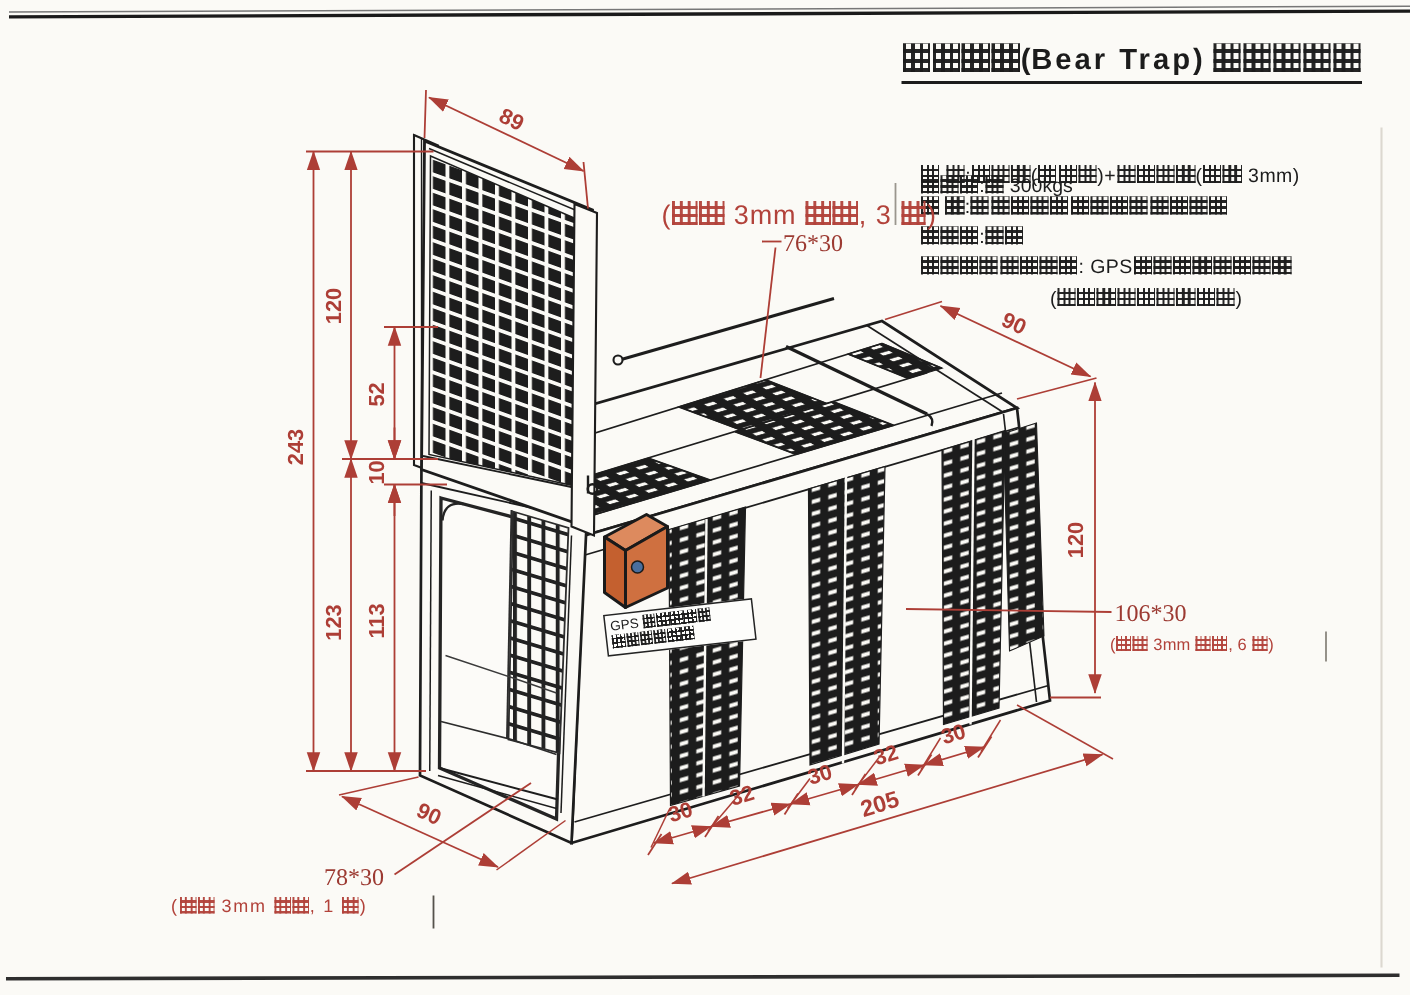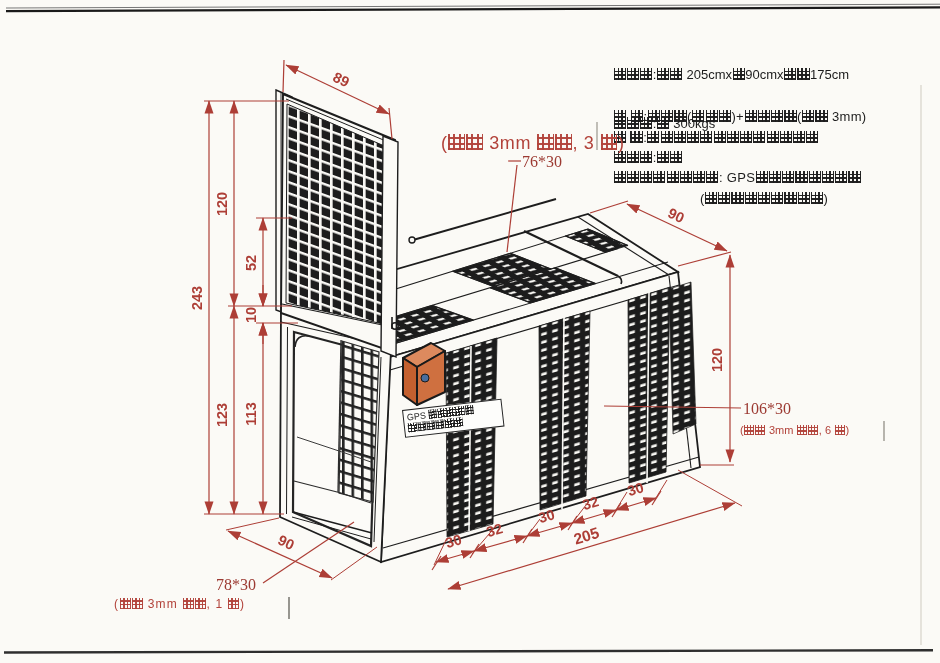--- a/index.html
+++ b/index.html
@@ -250,22 +250,23 @@
 <text x="284" y="547" transform="rotate(25 284 547)">90</text>
 </g>
 
 <g font-family="Liberation Serif, serif" fill="#9c3a32" font-size="16">
 <text x="522" y="167">76*30</text>
 <text x="743" y="414">106*30</text>
 <text x="216" y="590">78*30</text>
 </g>
 </svg>
 
-
-<div class="t" style="left:613px;top:67px;font-size:13px;"><span class="k"></span><span class="k"></span><span class="k"></span>:<span class="k"></span><span class="k"></span> 205cmx<span class="k"></span>90cmx<span class="k"></span><span class="k"></span>175cm</div>
+<div class="t" style="left:601px;top:29px;font-size:19.5px;font-weight:bold;border-bottom:2.2px solid #1c1c1c;padding-bottom:2px;letter-spacing:0.5px;">
+<span class="k"></span><span class="k"></span><span class="k"></span><span class="k"></span>(<span style="letter-spacing:2px;">Bear Trap</span>)&nbsp;<span class="k"></span><span class="k"></span><span class="k"></span><span class="k"></span><span class="k"></span></div>
+
 
 <div class="t" style="left:613px;top:76px;font-size:13px;margin-top:40px;"><span class="k"></span><span class="k"></span><span class="k"></span>:<span class="k"></span> 300kgs</div>
 
 <div class="t" style="left:613px;top:109px;font-size:13px;letter-spacing:0.3px;"><span class="k"></span>&nbsp;<span class="k"></span>:<span class="k"></span><span class="k"></span><span class="k"></span>(<span class="k"></span><span class="k"></span><span class="k"></span>)+<span class="k"></span><span class="k"></span><span class="k"></span><span class="k"></span>(<span class="k"></span><span class="k"></span> 3mm)</div>
 
 <div class="t" style="left:613px;top:130px;font-size:13px;"><span class="k"></span>&nbsp;<span class="k"></span>:<span class="k"></span><span class="k"></span><span class="k"></span><span class="k"></span><span class="k"></span><span class="k"></span><span class="k"></span><span class="k"></span><span class="k"></span><span class="k"></span><span class="k"></span><span class="k"></span><span class="k"></span></div>
 
 <div class="t" style="left:613px;top:150px;font-size:13px;"><span class="k"></span><span class="k"></span><span class="k"></span>:<span class="k"></span><span class="k"></span></div>
 
 <div class="t" style="left:613px;top:170px;font-size:13px;letter-spacing:0.3px;"><span class="k"></span><span class="k"></span><span class="k"></span><span class="k"></span><span class="k"></span><span class="k"></span><span class="k"></span><span class="k"></span>: GPS<span class="k"></span><span class="k"></span><span class="k"></span><span class="k"></span><span class="k"></span><span class="k"></span><span class="k"></span><span class="k"></span></div>

